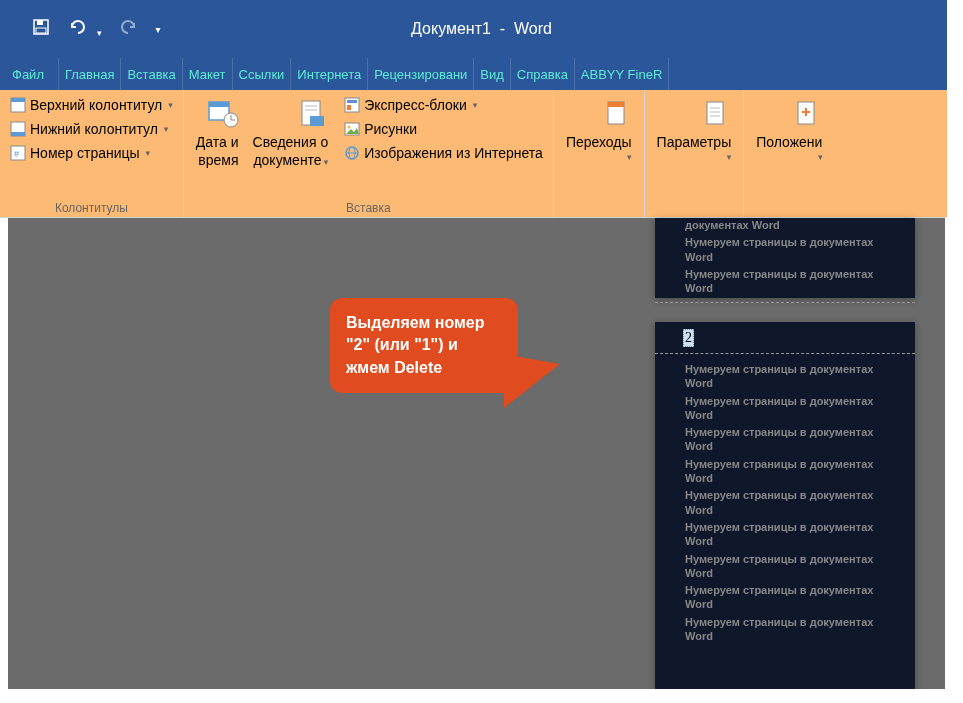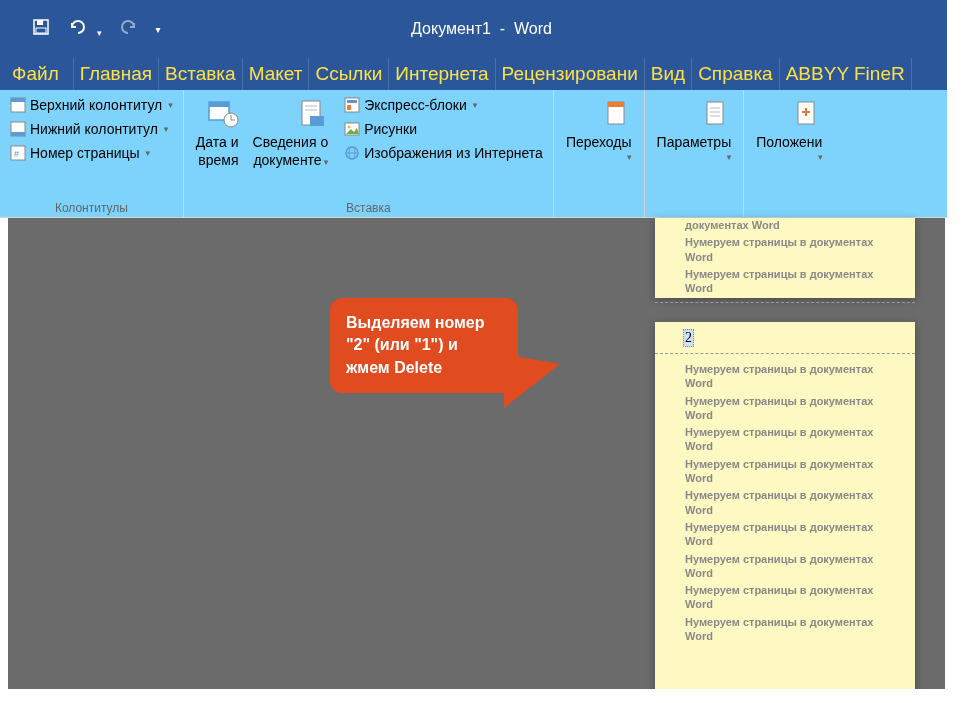--- a/index.html
+++ b/index.html
@@ -4,39 +4,39 @@
 <style>
 * { margin: 0; padding: 0; box-sizing: border-box; font-family: 'Segoe UI', Tahoma, sans-serif; }
 body { width: 963px; height: 703px; background: #fff; overflow: hidden; position: relative; }
 
 .titlebar { height: 58px; background: #2b579a; color: #fff; display: flex; align-items: center; position: relative; }
 .qat { display: flex; align-items: center; gap: 18px; padding-left: 32px; }
 .qat-btn { color: #fff; font-size: 18px; cursor: pointer; }
 .title-center { position: absolute; left: 50%; transform: translateX(-50%); font-size: 16px; white-space: nowrap; }
 
 .tabs { height: 32px; background: #2b579a; display: flex; align-items: stretch; }
-.tab { color: #fde047; font-size: 19px; padding: 0 6px; display: flex; align-items: center; cursor: pointer; border-right: 1px solid rgba(255,255,255,0.15); white-space: nowrap; }
+.tab { color: #5eead4; font-size: 13px; padding: 0 6px; display: flex; align-items: center; cursor: pointer; border-right: 1px solid rgba(255,255,255,0.15); white-space: nowrap; }
 .tab:first-child { padding-left: 12px; padding-right: 14px;}
 
-.ribbon { height: 128px; background: #7dd3fc; border-bottom: 1px solid #d4d4d4; display: flex; }
+.ribbon { height: 128px; background: #fdba74; border-bottom: 1px solid #d4d4d4; display: flex; }
 .group { border-right: 1px solid #d4d4d4; padding: 4px 6px 0 6px; display: flex; flex-direction: column; justify-content: space-between; }
 .group-label { font-size: 12px; color: #666; text-align: center; padding-bottom: 2px; }
 .group-body { display: flex; gap: 2px; }
 
 .small-btn-col { display: flex; flex-direction: column; gap: 2px; }
 .small-btn { display: flex; align-items: center; gap: 4px; font-size: 14px; padding: 3px 4px; cursor: pointer; white-space: nowrap; }
 .icon-sq { width: 16px; height: 16px; display: inline-flex; align-items: center; justify-content: center; flex-shrink: 0; }
 .dd { font-size: 9px; color: #666; margin-left: 2px; }
 
 .big-btn { display: flex; flex-direction: column; align-items: flex-end; justify-content: flex-start; width: auto; padding: 4px 6px; cursor: pointer; font-size: 14px; text-align: center; gap: 2px; }
 .big-icon { width: 32px; height: 32px; display: flex; align-items: center; justify-content: center; margin-bottom: 2px; }
 
 .workspace { position: absolute; top: 218px; left: 8px; right: 18px; bottom: 8px; background: #6b6b6b; }
 
-.page { position: absolute; background: #fef9c3; box-shadow: 0 2px 8px rgba(0,0,0,0.3); }
+.page { position: absolute; background: #0f172a; box-shadow: 0 2px 8px rgba(0,0,0,0.3); }
 .page1 { right: 30px; top: 0; width: 260px; height: 80px; }
 .page2 { right: 30px; top: 104px; width: 260px; height: 370px; }
 
 .header-area { border-bottom: 1px dashed #999; padding: 6px 16px; min-height: 28px; }
 .repeat-line { font-size: 11px; color: #888; font-weight: bold; line-height: 1.3; margin-bottom: 3px; text-align: left; }
 .pagenum { display: inline-block; font-size: 14px; font-family: Georgia, serif; }
 .pagenum.selected { background: #cde0f4; border: 1px dotted #888; padding: 0 1px; }
 
 .callout { position: absolute; left: 322px; top: 80px; width: 188px; background: #e04b1f; color: #fff; border-radius: 12px; padding: 14px 16px; font-size: 16px; font-weight: bold; line-height: 1.4; }
 .callout-arrow { position: absolute; right: -42px; top: 56px; width: 0; height: 0; border-left: 56px solid #e04b1f; border-top: 10px solid transparent; border-bottom: 44px solid transparent; }

